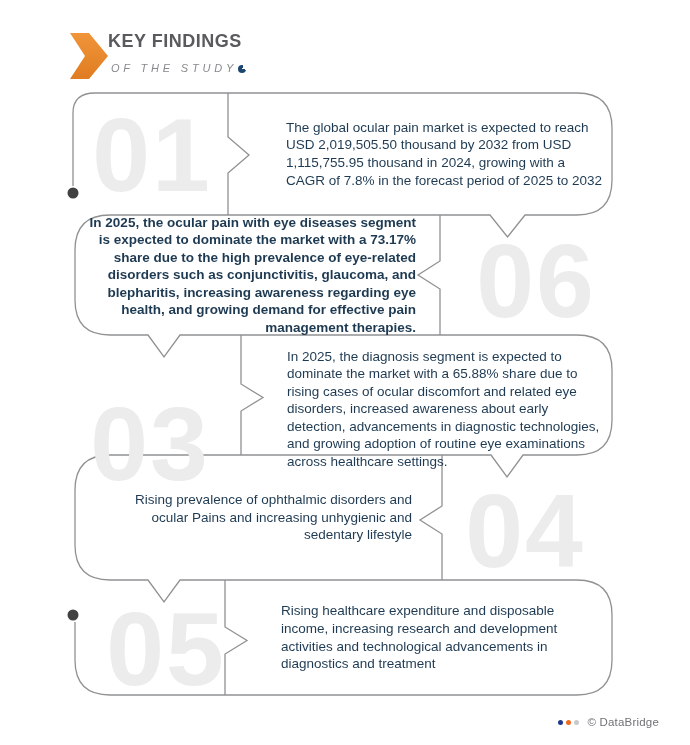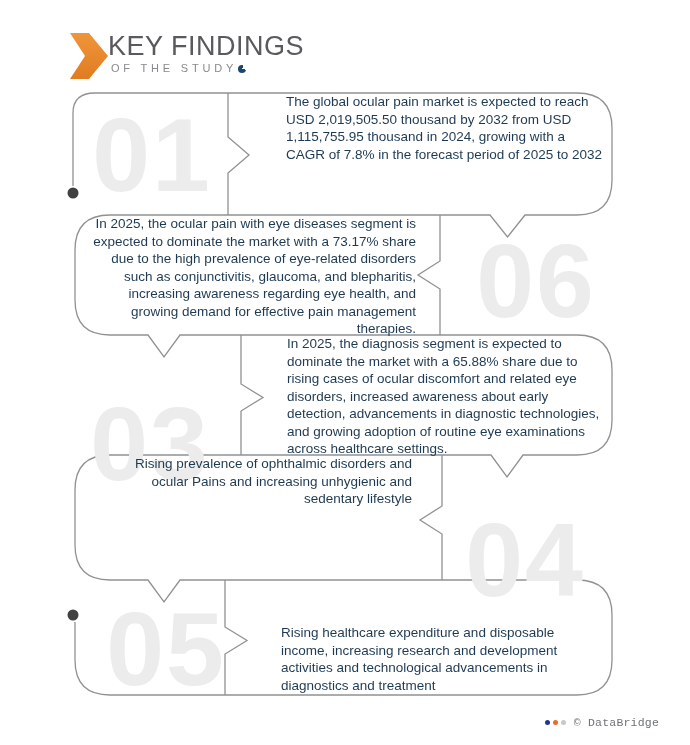--- a/index.html
+++ b/index.html
@@ -4,50 +4,50 @@
 <style>
   html,body{margin:0;padding:0;background:#ffffff;}
   body{width:690px;height:745px;position:relative;overflow:hidden;
        font-family:"Liberation Sans",sans-serif;}
   .stage{position:absolute;inset:0;width:690px;height:745px;}
   .art{position:absolute;left:0;top:0;width:690px;height:745px;}
 
   
   .hdr{position:absolute;left:70px;top:31px;width:320px;height:52px;}
   .hdr-chevron{position:absolute;left:0;top:2px;width:38px;height:46px;}
-  .hdr-title{position:absolute;left:38px;top:0;font-size:27px;font-weight:400;
+  .hdr-title{position:absolute;left:38px;top:0;font-size:18px;font-weight:700;
              color:#595A5D;letter-spacing:.5px;white-space:nowrap;}
   .hdr-sub{position:absolute;left:41px;top:31px;font-size:11px;font-weight:400;
-           color:#87898C;letter-spacing:3.8px;white-space:nowrap;}
+           color:#87898C;letter-spacing:3.8px;white-space:nowrap;font-style:italic;}
   .hdr-mark{display:inline-block;width:8px;height:8px;border-radius:50%;
             margin-left:1px;vertical-align:middle;
             background:conic-gradient(from 20deg,transparent 0 80deg,#1B4670 80deg 360deg);}
 
   
   .num{position:absolute;transform:translate(-50%,-50%);
        font-size:104px;font-weight:700;color:#ECECEC;line-height:1;
        letter-spacing:2px;white-space:nowrap;user-select:none;}
   .num1{left:152px;top:155px;}
   .num2{left:536px;top:281px;}
   .num3{left:150px;top:406px;margin-top:38px;}
-  .num4{left:525px;top:560px;}
+  .num4{left:525px;top:531px;}
   .num5{left:166px;top:649px;}
 
   
-  .txt{position:absolute;display:flex;
+  .txt{position:absolute;display:flex;align-items:center;
        font-size:13.5px;line-height:1.3;color:#1E3A52;}
   .txt p{margin:0;width:100%;}
   .txt1{left:252px;top:93px;width:352px;height:122px;padding-left:34px;box-sizing:border-box;text-align:left;}
-  .txt2{left:82px;top:215px;width:334px;height:120px;text-align:right;}
+  .txt2{left:82px;top:215px;width:334px;height:120px;text-align:right;font-weight:bold;}
   .txt3{left:256px;top:335px;width:348px;height:148px;padding-left:31px;box-sizing:border-box;text-align:left;}
   .txt4{left:104px;top:455px;width:308px;height:125px;text-align:right;}
-  .txt5{left:248px;top:580px;width:352px;height:115px;padding-left:33px;box-sizing:border-box;text-align:left;margin-top:44px;}
+  .txt5{left:248px;top:580px;width:352px;height:115px;padding-left:33px;box-sizing:border-box;text-align:left;}
 
   
-  .ftr{position:absolute;right:31px;top:716px;display:flex;align-items:center;gap:8px;font-family:Liberation Mono, monospace;}
+  .ftr{position:absolute;right:31px;top:716px;display:flex;align-items:center;gap:8px;}
   .ftr-dots{display:flex;gap:3px;align-items:center;}
   .ftr-dot{width:5px;height:5px;border-radius:50%;}
   .ftr-dot.d1{background:#20388C;}
   .ftr-dot.d2{background:#EE6B22;}
   .ftr-dot.d3{background:#C7C8CA;}
   .ftr-text{font-size:11.5px;color:#707275;font-weight:400;letter-spacing:.2px;}
 </style>
 </head>
 <body>
 

